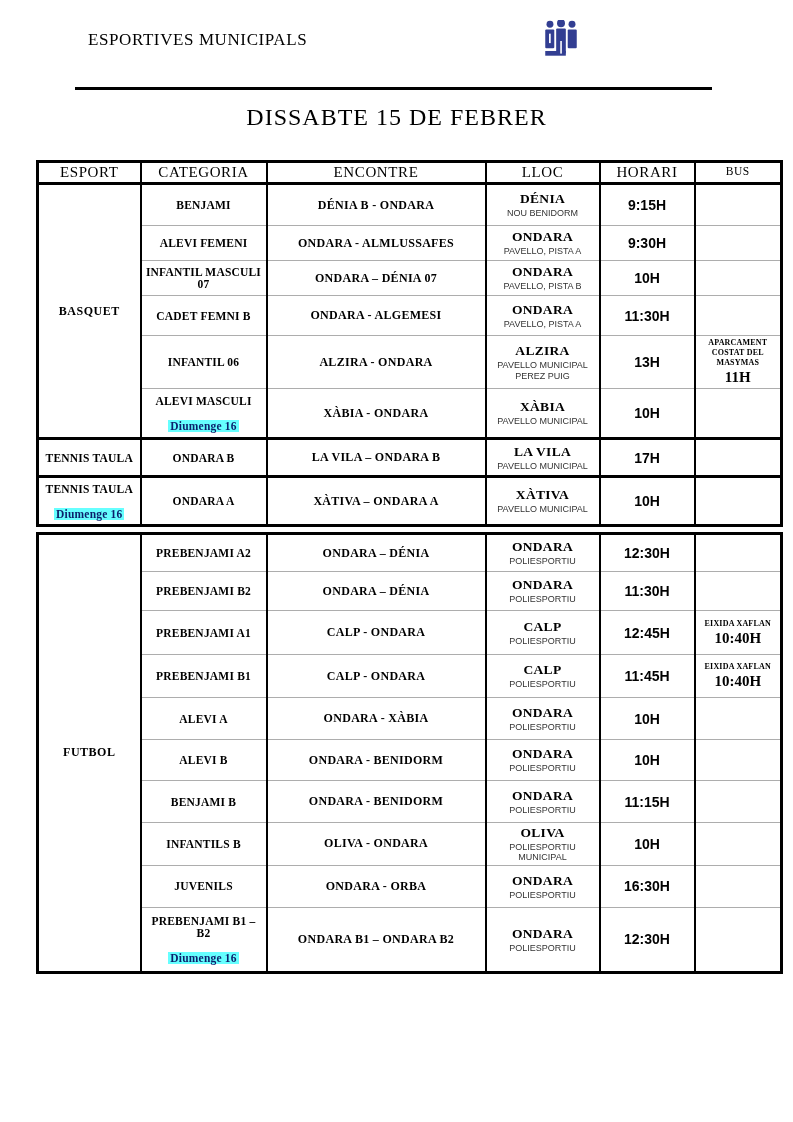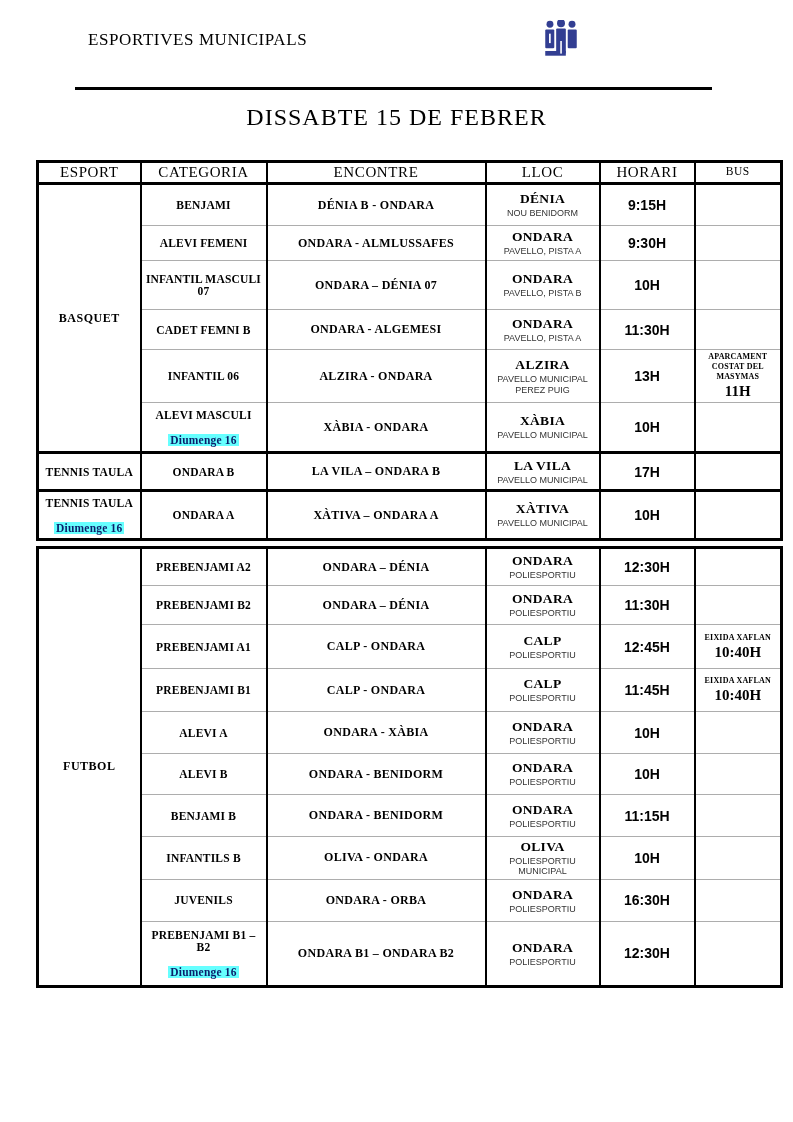--- a/index.html
+++ b/index.html
@@ -109,21 +109,21 @@
         <tr class="sep-gray" style="height:35px;">
           <td class="cat">ALEVI FEMENI</td>
           <td class="enc">ONDARA - ALMLUSSAFES</td>
           <td>
               <div class="lloc-main">ONDARA</div>
               <div class="lloc-sub">PAVELLO, PISTA A</div>
             </td>
           <td class="hor">9:30H</td>
           <td></td>
         </tr>
-        <tr class="sep-gray" style="height:49px;">
+        <tr class="sep-gray" style="height:35px;">
           <td class="cat">INFANTIL MASCULI 07</td>
           <td class="enc">ONDARA – DÉNIA 07</td>
           <td>
               <div class="lloc-main">ONDARA</div>
               <div class="lloc-sub">PAVELLO, PISTA B</div>
             </td>
           <td class="hor">10H</td>
           <td></td>
         </tr>
         <tr class="sep-gray" style="height:40px;">

